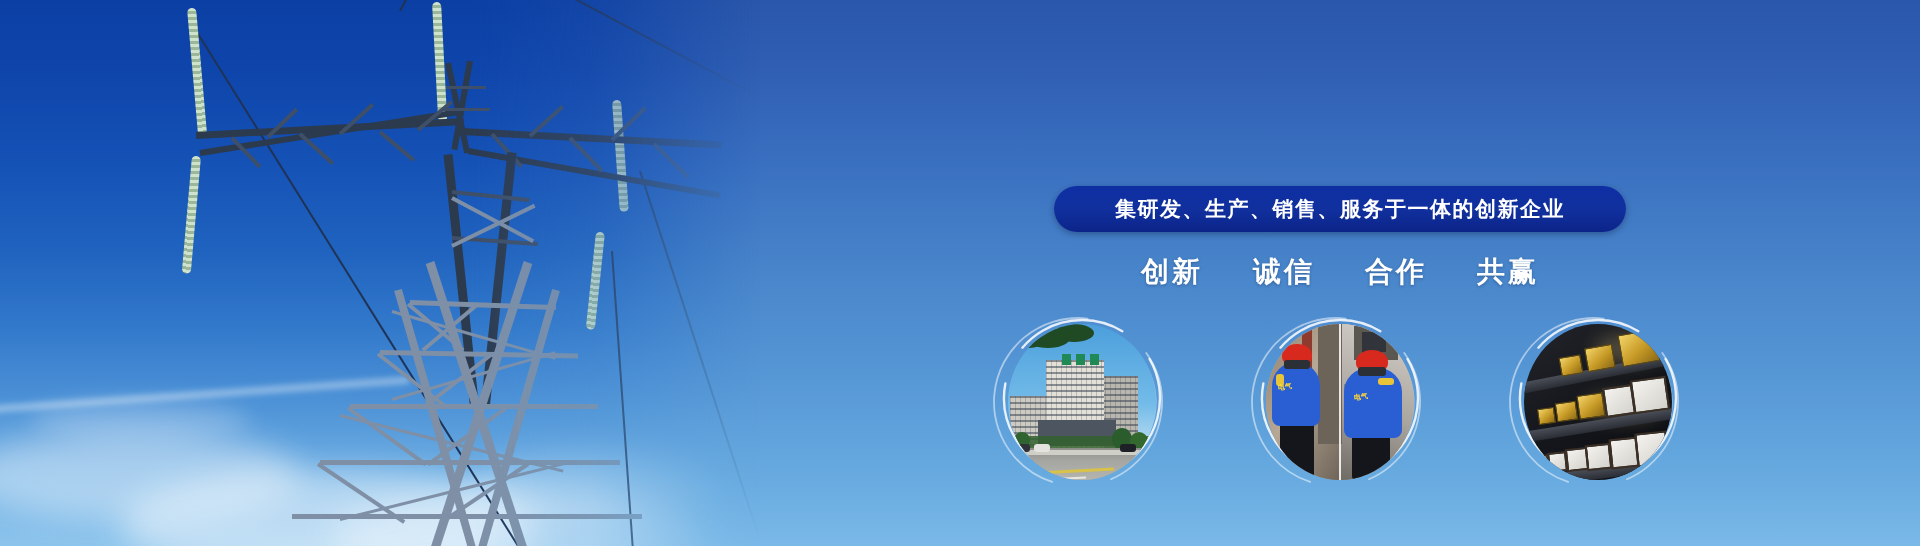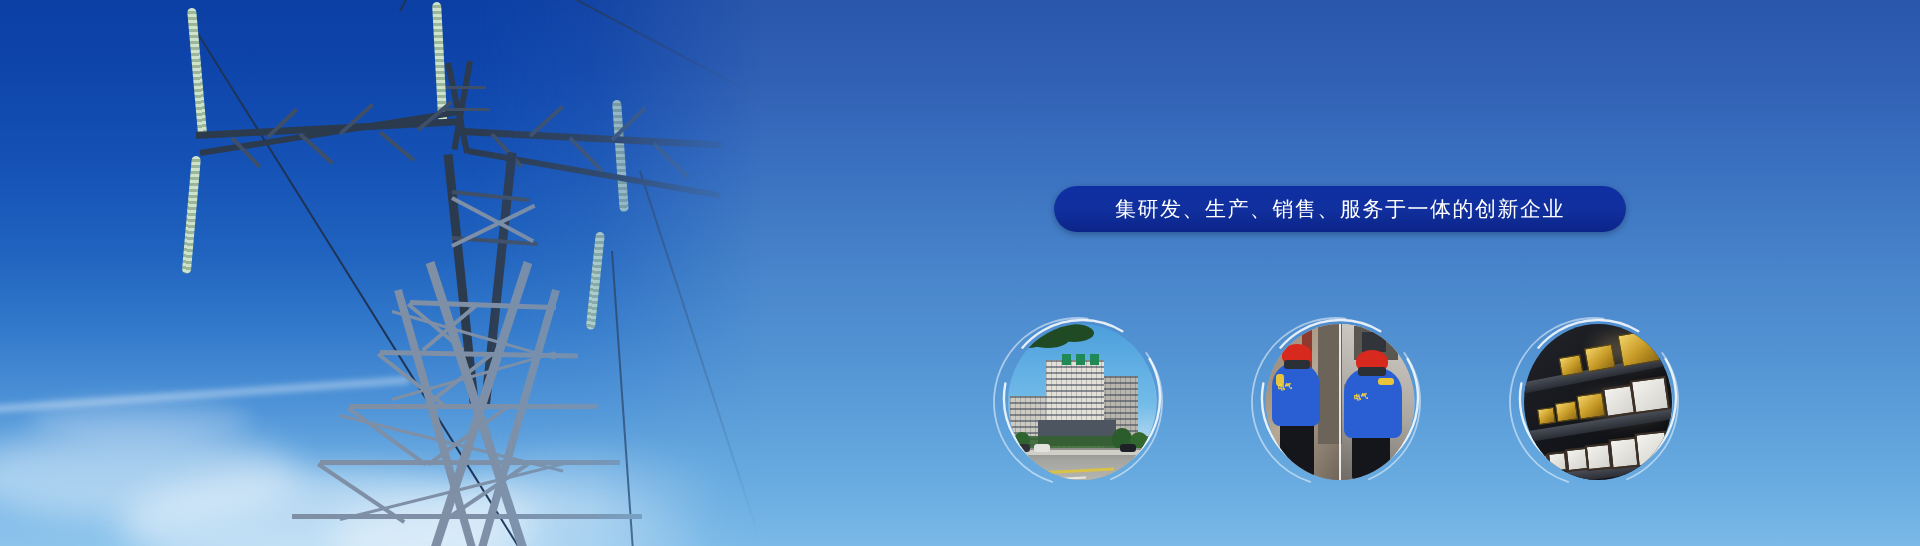--- a/index.html
+++ b/index.html
@@ -139,21 +139,21 @@
     border-radius: 23px;
     background: linear-gradient(to bottom, #0e2fa3 0%, #11309e 50%, #0b2489 100%);
     box-shadow: 0 2px 6px rgba(4,16,48,0.35);
     display: flex;
     align-items: center;
     justify-content: center;
   }
   .subtitle-pill .txt {
     color: #ffffff;
     font-size: 21px;
-    font-weight: normal;
+    font-weight: bold;
     letter-spacing: 1.5px;
     white-space: nowrap;
     text-align: right;
   }
 
   .keywords {
     position: absolute;
     left: 0; top: 253px;
     width: 1160px;
     display: flex;
@@ -326,20 +326,26 @@
     </div>
   </div>
 
   <div class="content">
 
 
     <div class="subtitle-pill">
       <span class="txt">集研发、生产、销售、服务于一体的创新企业</span>
     </div>
 
+    <div class="keywords">
+      <span class="kw">创新</span>
+      <span class="kw">诚信</span>
+      <span class="kw">合作</span>
+      <span class="kw">共赢</span>
+    </div>
 
     <div class="circles">
 
       <div class="circle-wrap">
         <svg class="ring-svg" viewBox="0 0 180 180">
           <circle cx="90" cy="86" r="78" fill="none" stroke="#ffffff" stroke-opacity="0.85" stroke-width="2.4" stroke-dasharray="300 40 110 40" stroke-linecap="round" transform="rotate(-30 90 86)"></circle>
           <circle cx="86" cy="90" r="84" fill="none" stroke="#ffffff" stroke-opacity="0.5" stroke-width="1.8" stroke-dasharray="200 70 150 60" stroke-linecap="round" transform="rotate(140 86 90)"></circle>
           <circle cx="92" cy="90" r="72" fill="none" stroke="#ffffff" stroke-opacity="0.35" stroke-width="1.4" stroke-dasharray="120 200 90 40" stroke-linecap="round" transform="rotate(60 92 90)"></circle>
         </svg>
         <div class="photo-circle">

